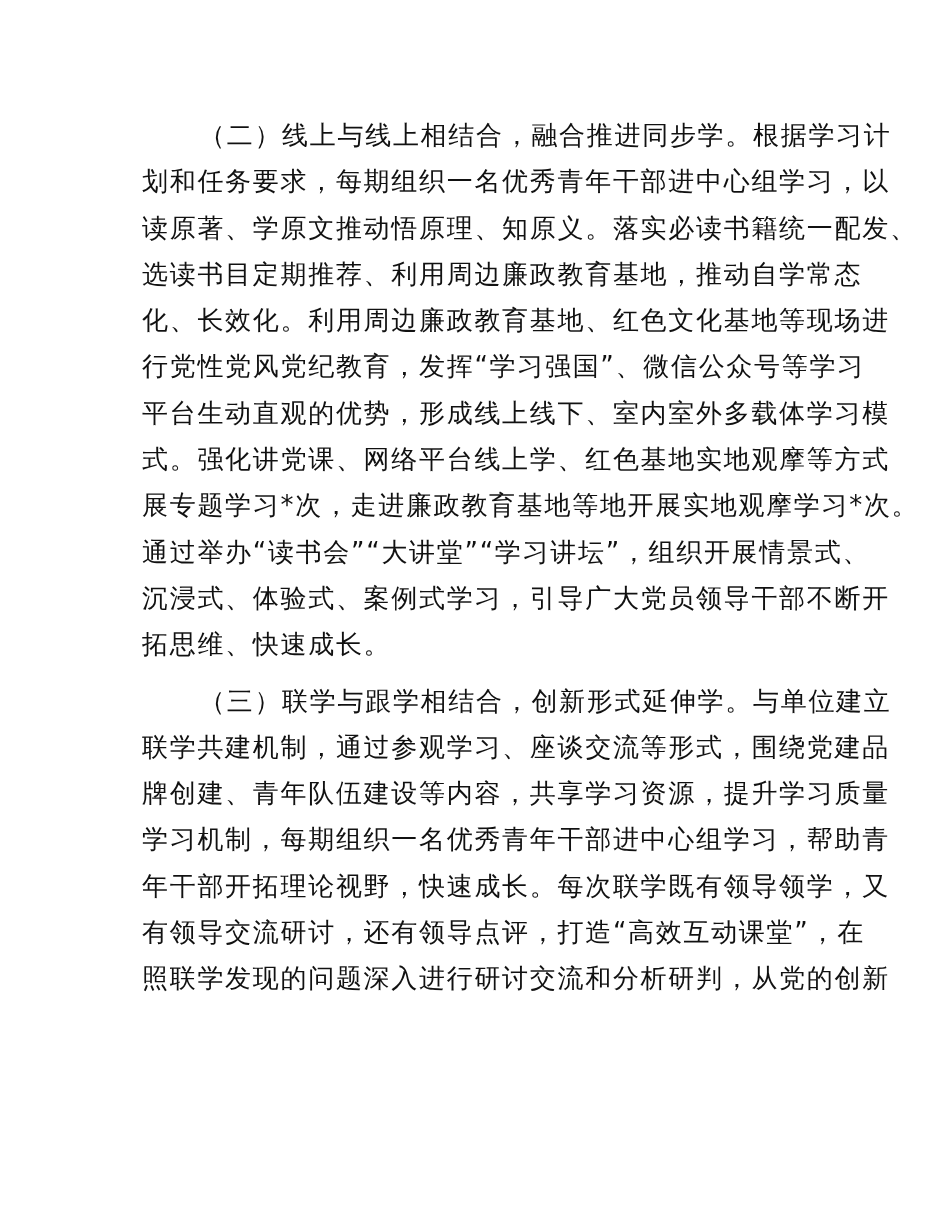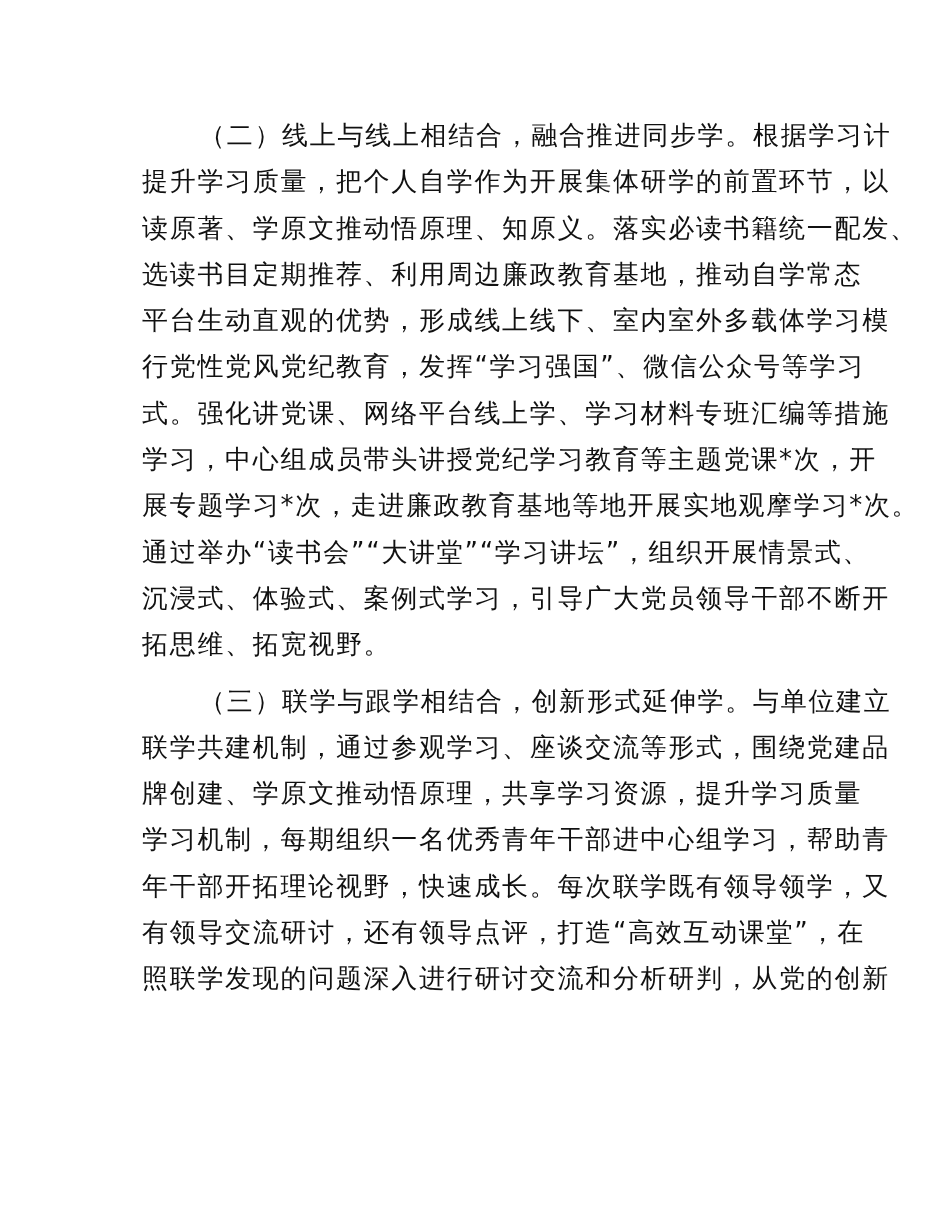--- a/index.html
+++ b/index.html
@@ -45,39 +45,39 @@
     }
   </style>
 </head>
 <body>
 
 <div class="page">
   <div class="text-block">
 
     <div>
       <span class="line indent">（二）线上与线上相结合，融合推进同步学。根据学习计</span>
-      <span class="line">提升学习质量，把个人自学作为开展集体研学的前置环节，以</span>
+      <span class="line">划和任务要求，每期组织一名优秀青年干部进中心组学习，以</span>
       <span class="line">读原著、学原文推动悟原理、知原义。落实必读书籍统一配发、</span>
       <span class="line">选读书目定期推荐、利用周边廉政教育基地，推动自学常态</span>
+      <span class="line">化、长效化。利用周边廉政教育基地、红色文化基地等现场进</span>
+      <span class="line">行党性党风党纪教育，发挥“学习强国”、微信公众号等学习</span>
       <span class="line">平台生动直观的优势，形成线上线下、室内室外多载体学习模</span>
-      <span class="line">行党性党风党纪教育，发挥“学习强国”、微信公众号等学习</span>
-      <span class="line">式。强化讲党课、网络平台线上学、学习材料专班汇编等措施</span>
-      <span class="line">学习，中心组成员带头讲授党纪学习教育等主题党课*次，开</span>
+      <span class="line">式。强化讲党课、网络平台线上学、红色基地实地观摩等方式</span>
       <span class="line">展专题学习*次，走进廉政教育基地等地开展实地观摩学习*次。</span>
       <span class="line">通过举办“读书会”“大讲堂”“学习讲坛”，组织开展情景式、</span>
       <span class="line">沉浸式、体验式、案例式学习，引导广大党员领导干部不断开</span>
-      <span class="line">拓思维、拓宽视野。</span>
+      <span class="line">拓思维、快速成长。</span>
     </div>
 
     <div class="para-gap"></div>
 
     <div>
       <span class="line indent">（三）联学与跟学相结合，创新形式延伸学。与单位建立</span>
       <span class="line">联学共建机制，通过参观学习、座谈交流等形式，围绕党建品</span>
-      <span class="line">牌创建、学原文推动悟原理，共享学习资源，提升学习质量</span>
+      <span class="line">牌创建、青年队伍建设等内容，共享学习资源，提升学习质量</span>
       <span class="line">学习机制，每期组织一名优秀青年干部进中心组学习，帮助青</span>
       <span class="line">年干部开拓理论视野，快速成长。每次联学既有领导领学，又</span>
       <span class="line">有领导交流研讨，还有领导点评，打造“高效互动课堂”，在</span>
       <span class="line">照联学发现的问题深入进行研讨交流和分析研判，从党的创新</span>
     </div>
 
   </div>
 </div>
 
 </body></html>

